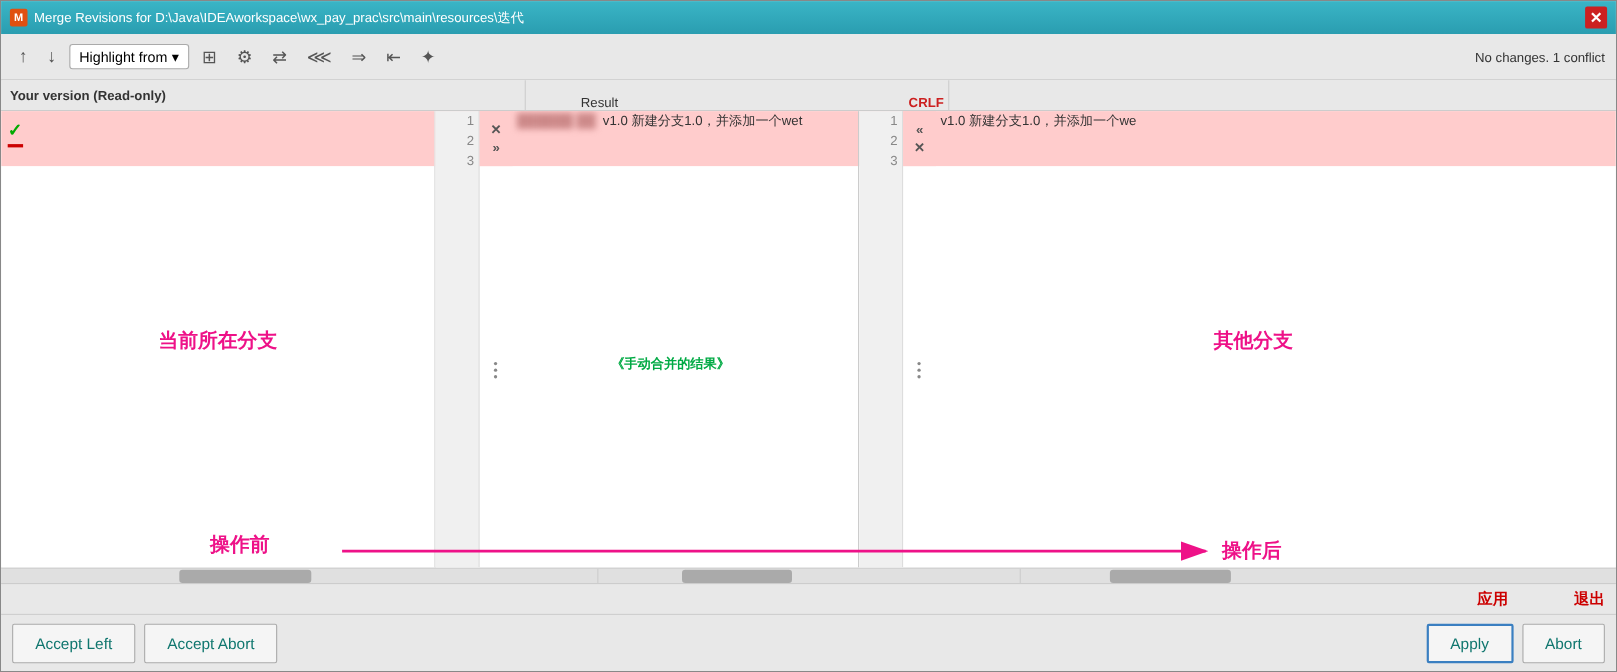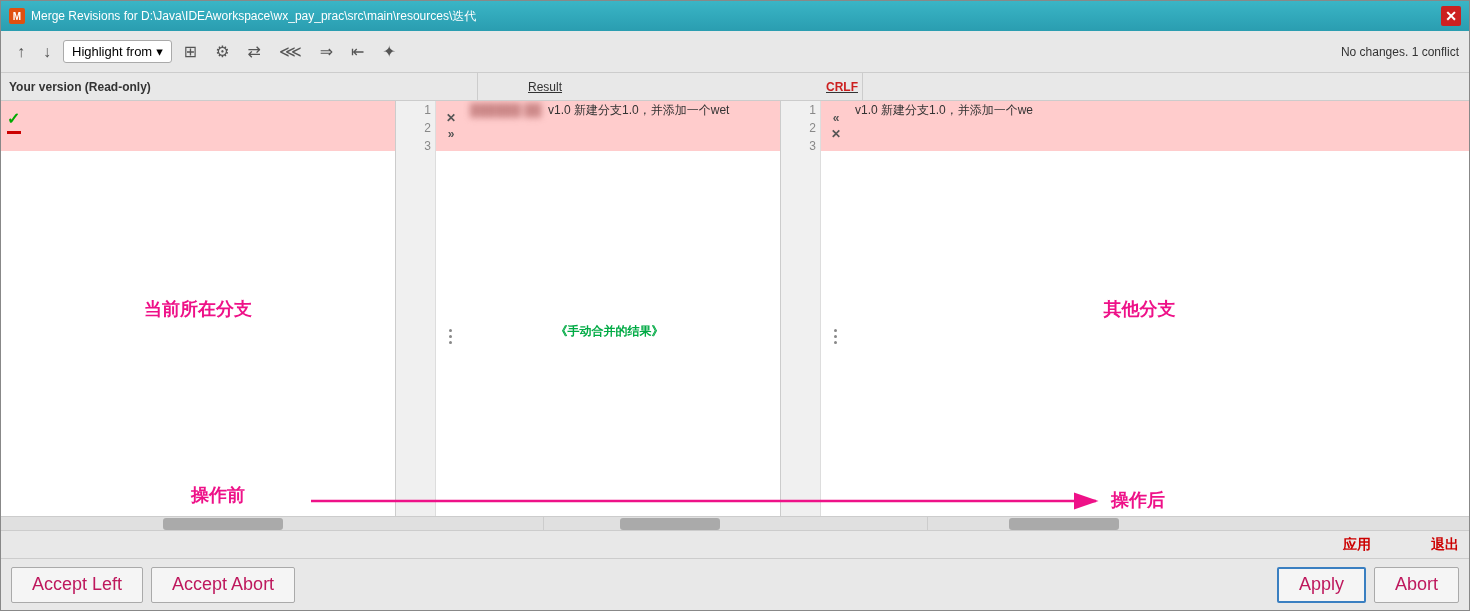--- a/index.html
+++ b/index.html
@@ -129,23 +129,22 @@
       flex-shrink: 0;
     }
     .col-middle {
       width: 385px;
       padding-left: 50px;
       color: #333;
       font-weight: normal;
       border-right: 1px solid #ccc;
       height: 100%;
       display: flex;
-      align-items: center;
-      flex-shrink: 0;
-      text-decoration: underline;
+      align-items: flex-end;
+      flex-shrink: 0;
     }
     .col-middle-crlf {
       margin-left: auto;
       padding-right: 4px;
     }
     .col-right {
       flex: 1;
       padding-left: 8px;
       color: #333;
       font-weight: normal;
@@ -425,22 +424,22 @@
       border-top: 1px solid #ccc;
       flex-shrink: 0;
     }
     .btn {
       height: 36px;
       padding: 0 20px;
       border: 1px solid #aaa;
       background: #f5f5f5;
       border-radius: 2px;
       cursor: pointer;
-      font-size: 18px;
-      color: #be185d;
+      font-size: 14px;
+      color: #0f766e;
     }
     .btn-apply {
       border: 2px solid #3a7fc1;
       background: #f5f5f5;
     }
     .btn-spacer { flex: 1; }
 
     .crlf-red { color: #cc2020; font-weight: bold; }
     .lf-blue { color: #2255cc; font-weight: bold; }
 

